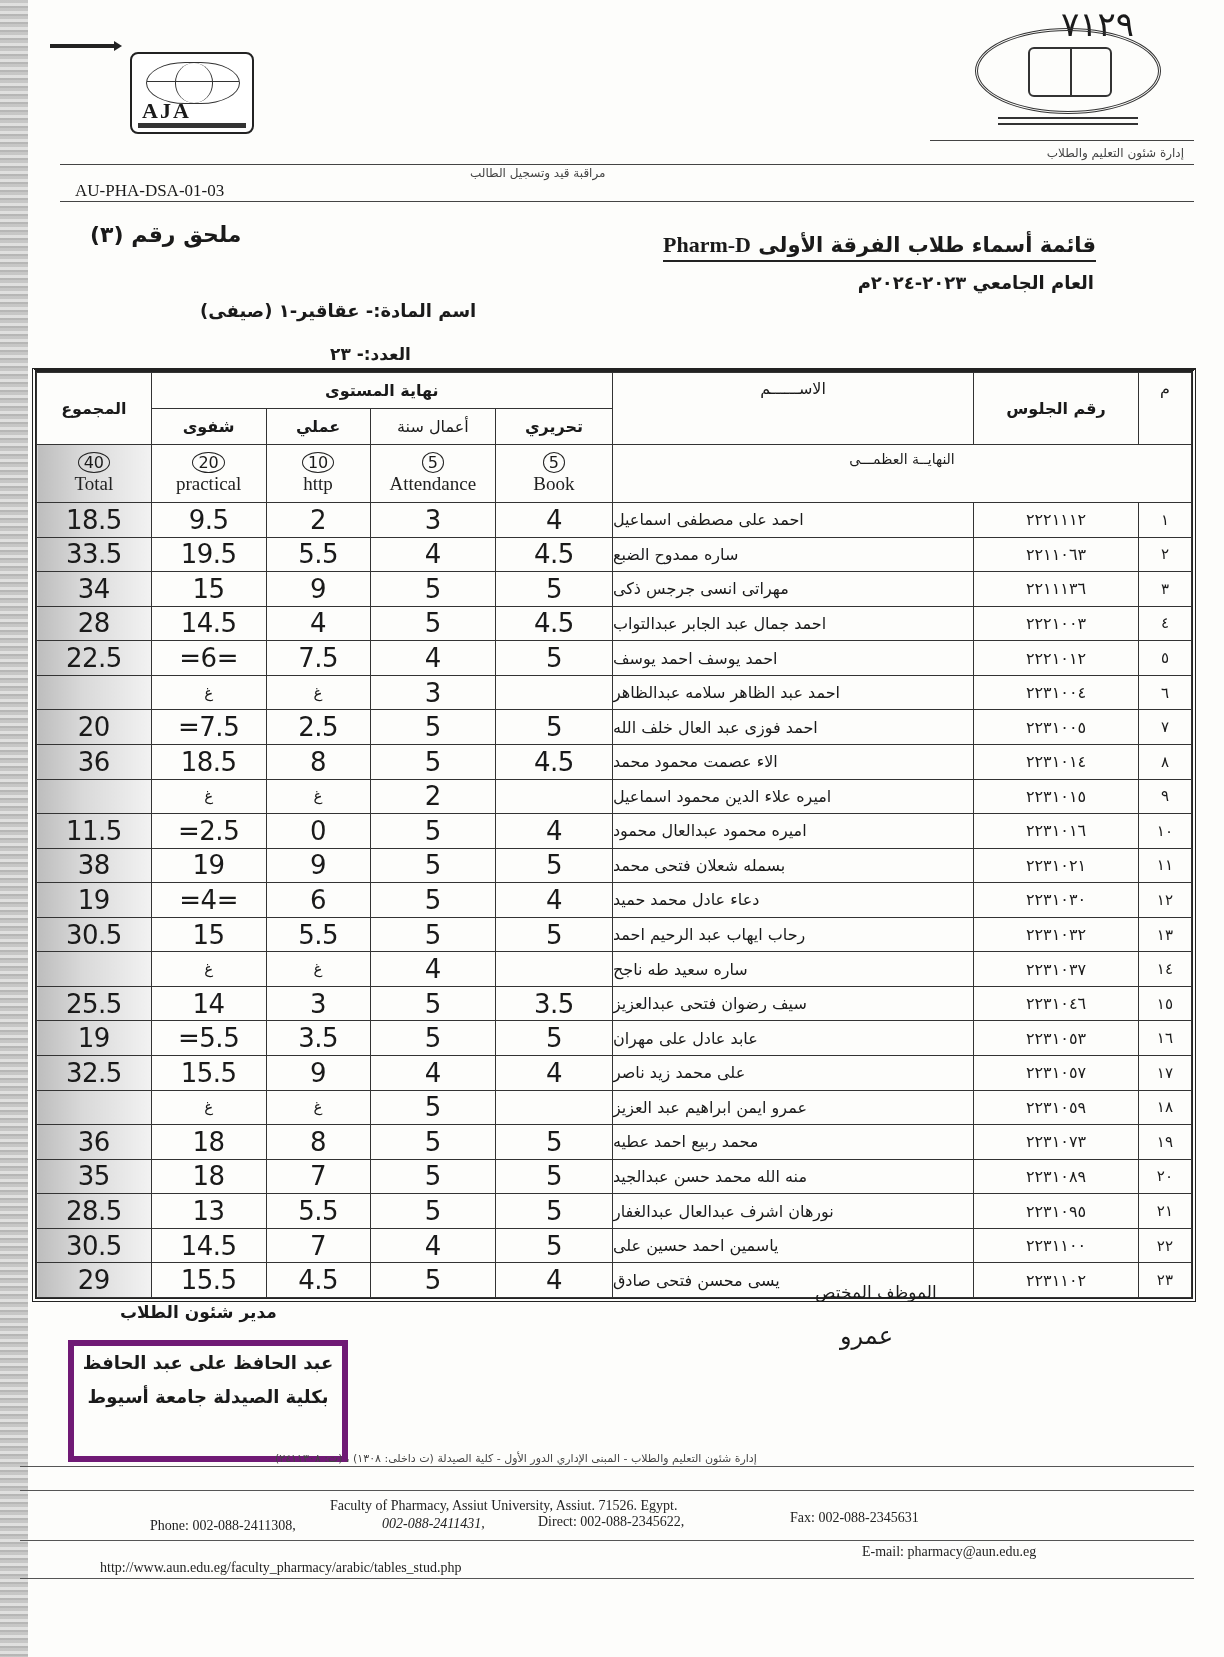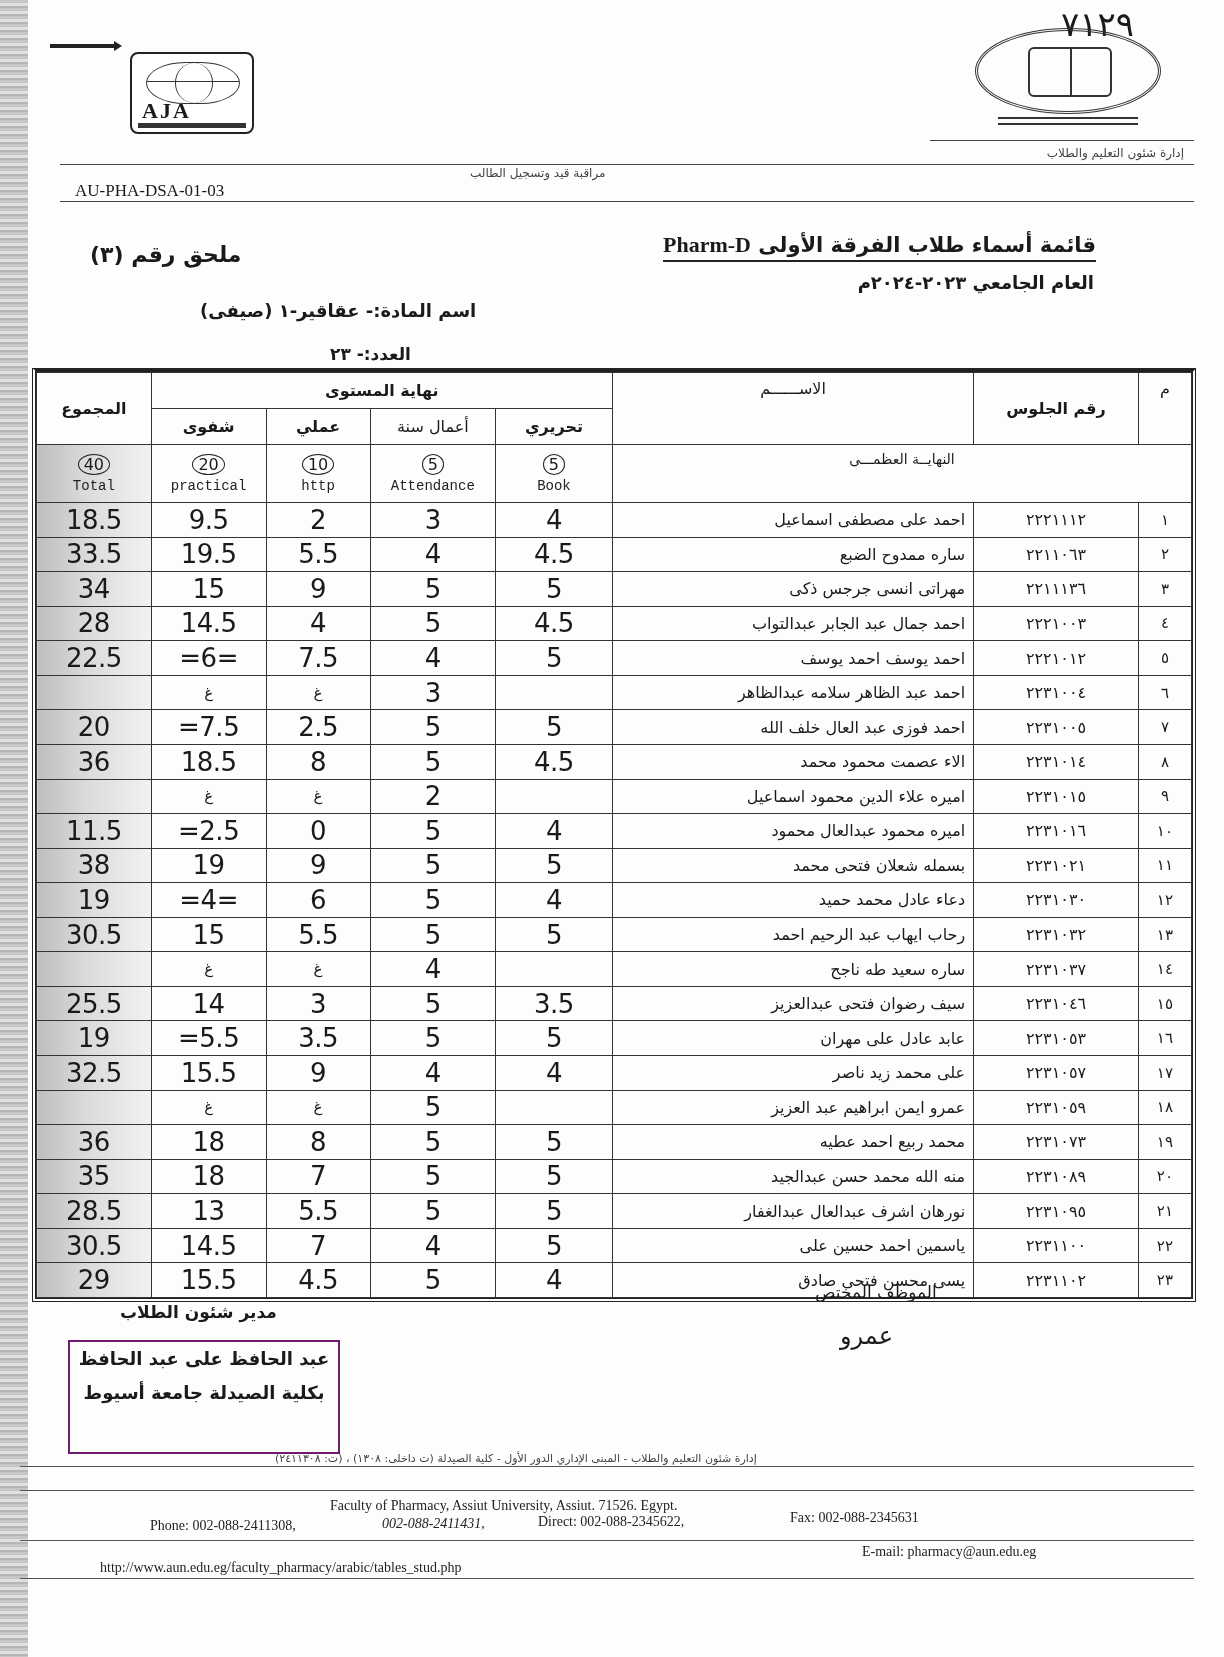--- a/index.html
+++ b/index.html
@@ -26,48 +26,48 @@
   .arrow-mark { position:absolute; left:50px; top:44px; width:66px; height:4px; background:#222; }
   .arrow-mark::after { content:""; position:absolute; right:-6px; top:-3px; border-left:8px solid #222; border-top:5px solid transparent; border-bottom:5px solid transparent; }
   .pharm-logo { position:absolute; left:975px; top:28px; width:180px; height:80px; border:3px double #333; border-radius:50%; }
   .pharm-logo .book { position:absolute; left:50px; top:16px; width:80px; height:46px; border:2px solid #333; border-radius:6px; }
   .pharm-logo .book::after { content:""; position:absolute; left:50%; top:0; bottom:0; border-left:2px solid #333; }
   .pharm-logo .base { position:absolute; left:20px; right:20px; bottom:-14px; border-top:2px solid #333; border-bottom:2px solid #333; height:4px; }
 
   .hline { position:absolute; height:0; border-top:1px solid #444; }
   .small-ar { position:absolute; font-size:12px; color:#444; }
   .doc-code { position:absolute; left:75px; top:181px; font-family:"Liberation Serif", serif; font-size:17px; }
-  .annex { position:absolute; left:90px; top:222px; font-size:22px; font-weight:bold;margin-top:20px; }
+  .annex { position:absolute; left:90px; top:222px; font-size:22px; font-weight:bold; }
   .title { position:absolute; right:128px; top:232px; font-size:21px; font-weight:bold; border-bottom:2px solid #222; padding-bottom:2px; }
   .title .en { font-family:"Liberation Serif", serif; font-size:22px;margin-top:40px; }
   .year { position:absolute; right:130px; top:272px; font-size:18px; font-weight:bold; }
   .subject { position:absolute; left:200px; top:300px; font-size:18px; font-weight:bold; }
   .count { position:absolute; left:330px; top:344px; font-size:17px; font-weight:bold; }
 
   
   .table-wrap {
     position:absolute; left:32px; top:368px; width:1156px; height:926px;
     border:4px double #222; border-top:4px solid #222; background:transparent;
   }
   table { border-collapse:collapse; width:100%; height:100%; table-layout:fixed; }
   td, th { border:1px solid #333; padding:0; text-align:center; vertical-align:middle; font-weight:normal; overflow:hidden; }
   th { font-size:16px; font-weight:bold; }
   .hand-cell { font-size:26px; font-family:"DejaVu Sans", sans-serif; font-weight:normal; letter-spacing:-0.5px; }
   .total-cell { background:linear-gradient(90deg,#bdbdbd 0%,#d9d9d9 40%,#f2f2f2 100%); }
-  .name-cell { text-align:right; padding-right:8px; font-size:16px; direction:rtl; }
+  .name-cell { text-align:left; padding-right:8px; font-size:16px; direction:rtl; }
   .seat-cell { font-size:16px; direction:rtl; letter-spacing:3px; }
   .idx-cell { font-size:15px; }
   .max-row td { font-size:16px; }
   .circle { display:inline-block; border:1.5px solid #222; border-radius:50%; padding:0 5px; font-size:16px;text-align:center; }
-  .en-label { font-family:Liberation Mono, monospace; font-size:14px; color:#222; }
+  .en-label { font-family:Liberation Serif, serif; font-size:19px; color:#222; }
   .absent-mark { font-size:15px; }
 
   
   .sig-left-title { position:absolute; left:120px; top:1302px; font-size:17px; font-weight:bold; }
-  .stamp { position:absolute; left:68px; top:1340px; width:268px; height:110px; border:2px solid #701a75; font-size:18px; font-weight:bold; text-align:center; line-height:34px; }
+  .stamp { position:absolute; left:68px; top:1340px; width:268px; height:110px; border:6px solid #701a75; font-size:18px; font-weight:bold; text-align:center; line-height:34px; }
   .sig-right-title { position:absolute; left:815px; top:1282px; font-size:17px; }
   .sig-right-mark { position:absolute; left:840px; top:1322px; font-size:24px; }
 
   
   .foot-line { position:absolute; left:20px; right:30px; border-top:1px solid #555; }
   .foot-ar { position:absolute; left:235px; top:1452px; font-size:11px; color:#444;margin-left:40px; }
   .foot-en { position:absolute; font-family:"Liberation Serif", serif; font-size:14px; color:#222; }
 </style>
 </head>
 <body>

